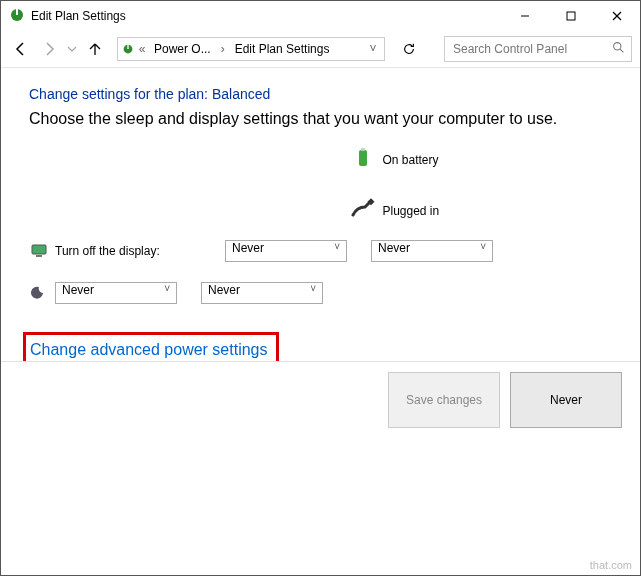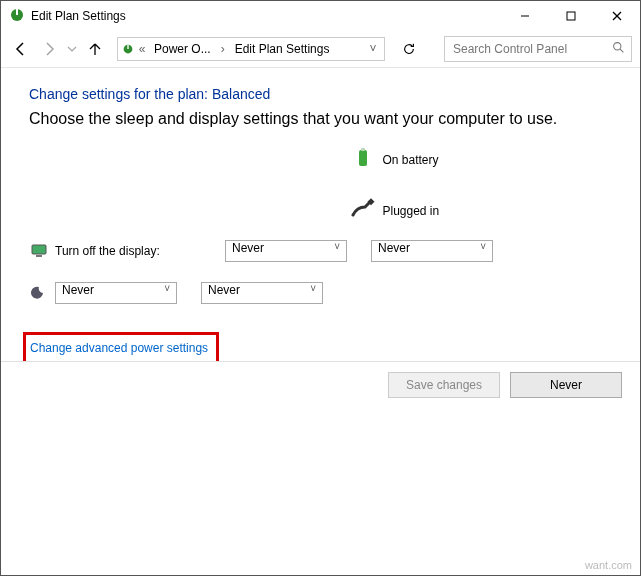--- a/index.html
+++ b/index.html
@@ -166,21 +166,21 @@
     padding: 0 6px;
     margin-right: 24px;
     box-sizing: border-box;
   }
   .fake-combo .chev { color:#555; font-size:10px; }
   .links {
     margin-top: 28px;
   }
   .link {
     color: #0066cc;
-    font-size: 12px;
+    font-size: 16px;
     margin-bottom: 14px;
     cursor: default;
   }
   .highlight-box {
     border: 3px solid #d80000;
     padding: 6px 8px 6px 4px;
     display: inline-block;
     margin-left: -6px;
     margin-bottom: 10px;
   }
@@ -198,21 +198,21 @@
   }
   .btn {
     min-width: 90px;
     height: 24px;
     border: 1px solid #aaa;
     background: #e9e9e9;
     font-size: 12px;
     display: flex;
     align-items: center;
     justify-content: center;
-    padding: 0 10px;
+    padding: 15px 10px;
   }
   .btn.disabled {
     color: #888;
     background: #f0f0f0;
     border-color: #ccc;
   }
   .watermark {
     position: absolute;
     right: 8px;
     bottom: 4px;
@@ -371,14 +371,14 @@
         <div class="link" style="margin-bottom:0">Change advanced power settings</div>
       </div>
     </div>
   </div>
 
   <div class="footer">
     <div class="btn disabled">Save changes</div>
     <div class="btn">Never</div>
   </div>
 
-  <div class="watermark">want.com</div>
+  <div class="watermark">that.com</div>
 </div>
 
 </body></html>

